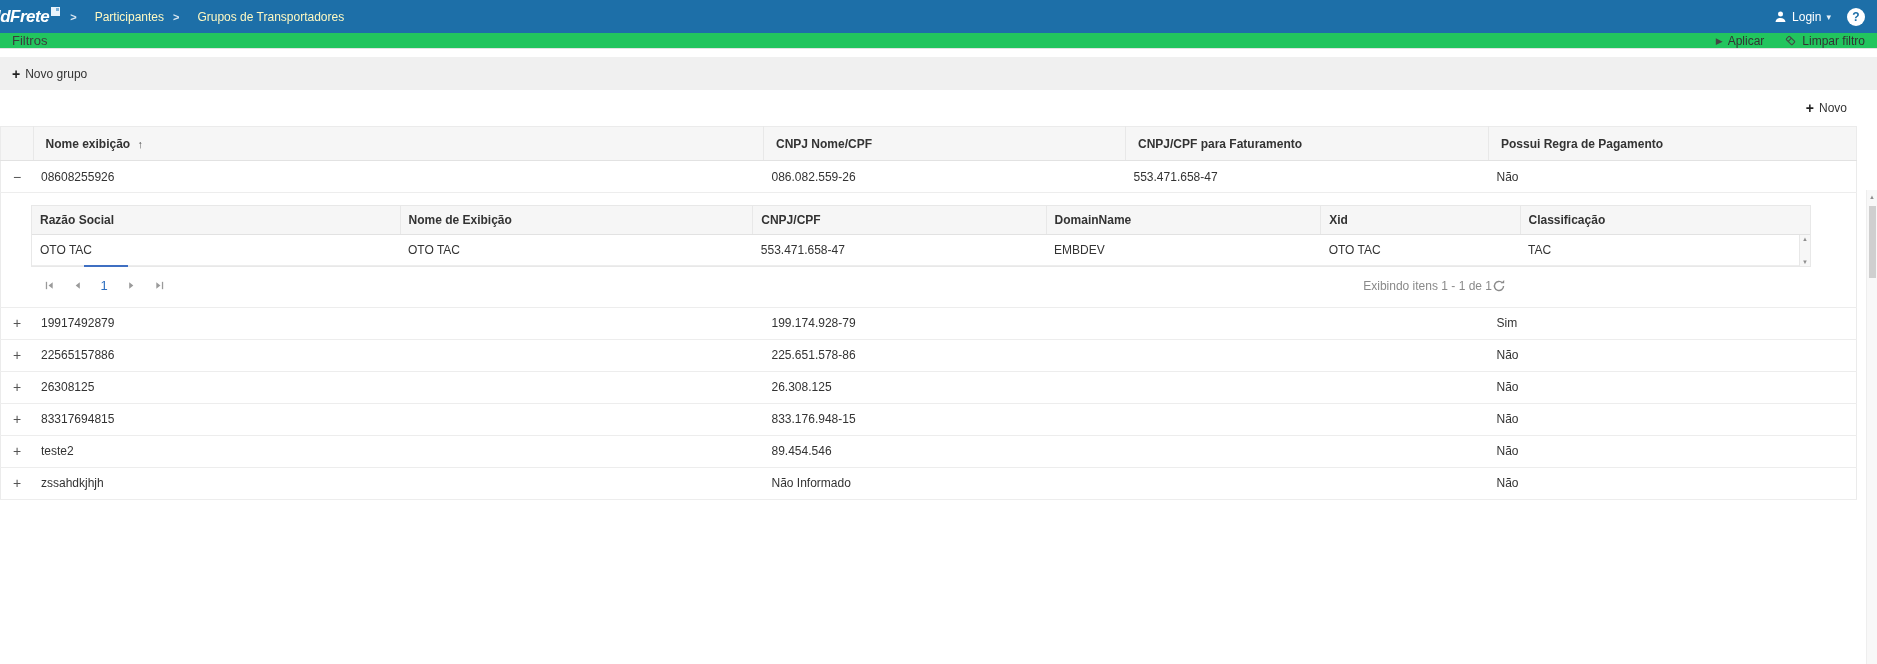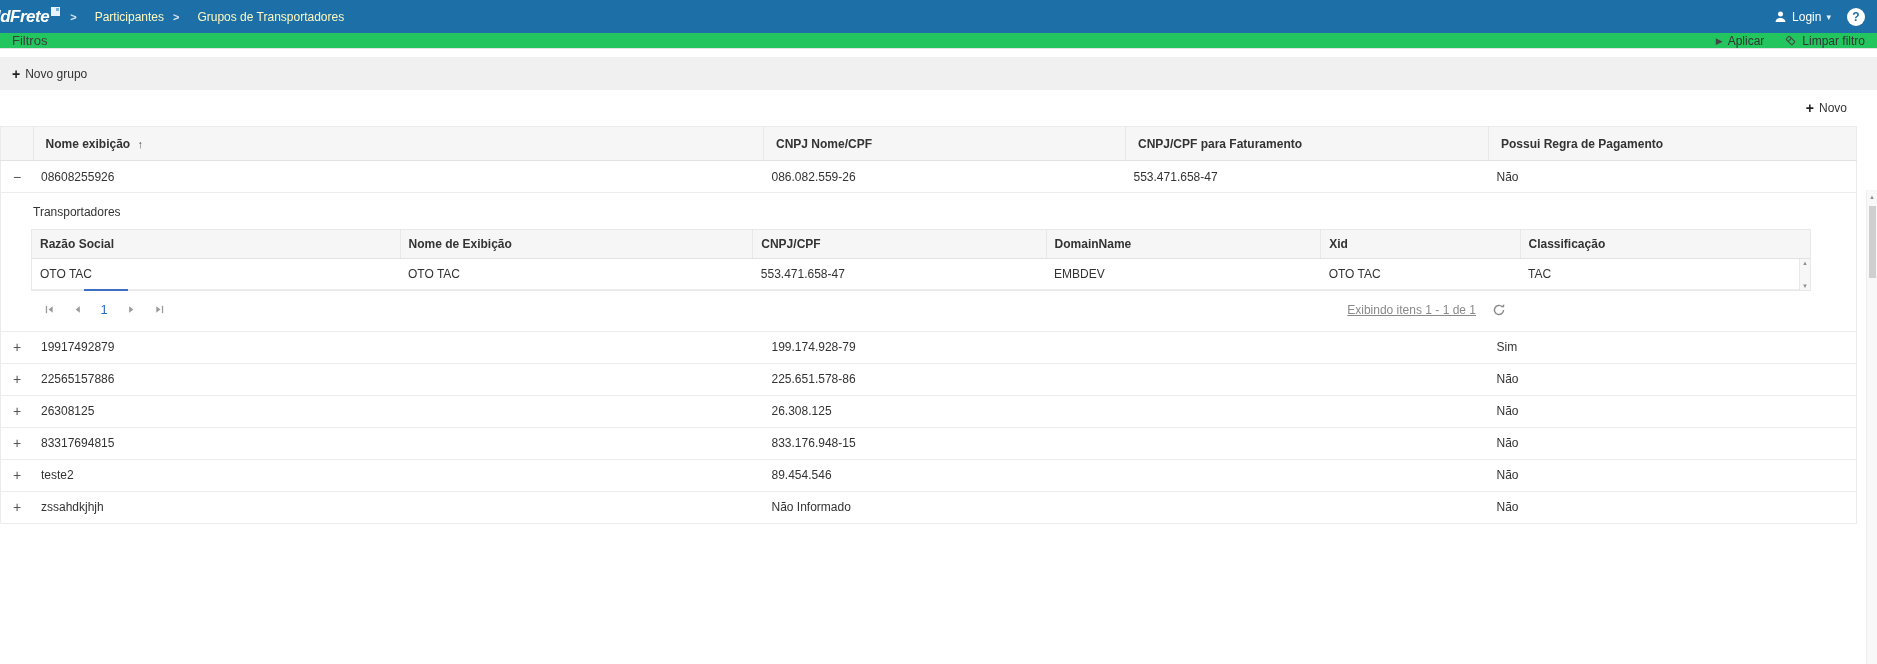--- a/index.html
+++ b/index.html
@@ -57,21 +57,21 @@
   .detail-grid td{height:31px;padding:0 8px;font-size:12px;color:#333;}
   .inner-sb{position:absolute;top:29px;right:0;bottom:0;width:11px;background:#f7f7f7;border-left:1px solid #e8e8e8;
             display:flex;flex-direction:column;justify-content:space-between;align-items:center;padding:1px 0;}
   .sb-glyph{font-size:6px;color:#8f8f8f;line-height:1;}
   .blue-indicator{position:absolute;left:52px;bottom:-1px;width:44px;height:2px;background:#3f6fc2;}
 
   
   .pager{display:flex;align-items:center;height:38px;width:1479px;padding:0 4px;}
   .pg-btn{width:28px;height:24px;display:flex;align-items:center;justify-content:center;cursor:pointer;}
   .pg-num{width:26px;text-align:center;color:#2d6fc0;font-size:13px;cursor:pointer;}
-  .pager-right{margin-left:auto;display:flex;gap:16px;color:#8a8a8a;font-size:12px;text-decoration:underline;}
+  .pager-right{margin-left:auto;display:flex;color:#8a8a8a;font-size:12px;}
   .refresh{display:flex;cursor:pointer;}
 
   
   .page-scrollbar{position:absolute;top:100px;right:0;width:11px;height:564px;background:#f8f8f8;border-left:1px solid #eee;}
   .page-scrollbar .arrow{position:absolute;left:0;width:100%;text-align:center;font-size:6px;color:#8f8f8f;}
   .arrow.up{top:4px;}
   .sb-thumb{position:absolute;top:16px;left:2px;width:7px;height:72px;background:#cfcfcf;cursor:pointer;}
 </style>
 </head>
 <body>
@@ -168,21 +168,20 @@
       <span class="exp-icon">−</span>
     </td>
     <td>08608255926</td>
     <td>086.082.559-26</td>
     <td>553.471.658-47</td>
     <td>Não</td>
   </tr>
           <tr class="detail-tr">
     <td colspan="5" class="detail-cell">
       <div class="detail-panel">
-        <div class="detail-title">Transportadores</div>
 
         <div class="detail-grid-wrap">
           <table class="detail-grid">
             <colgroup>
                       <col style="width:368px">
                       <col>
                       <col>
                       <col>
                       <col>
                       <col style="width:290px">

